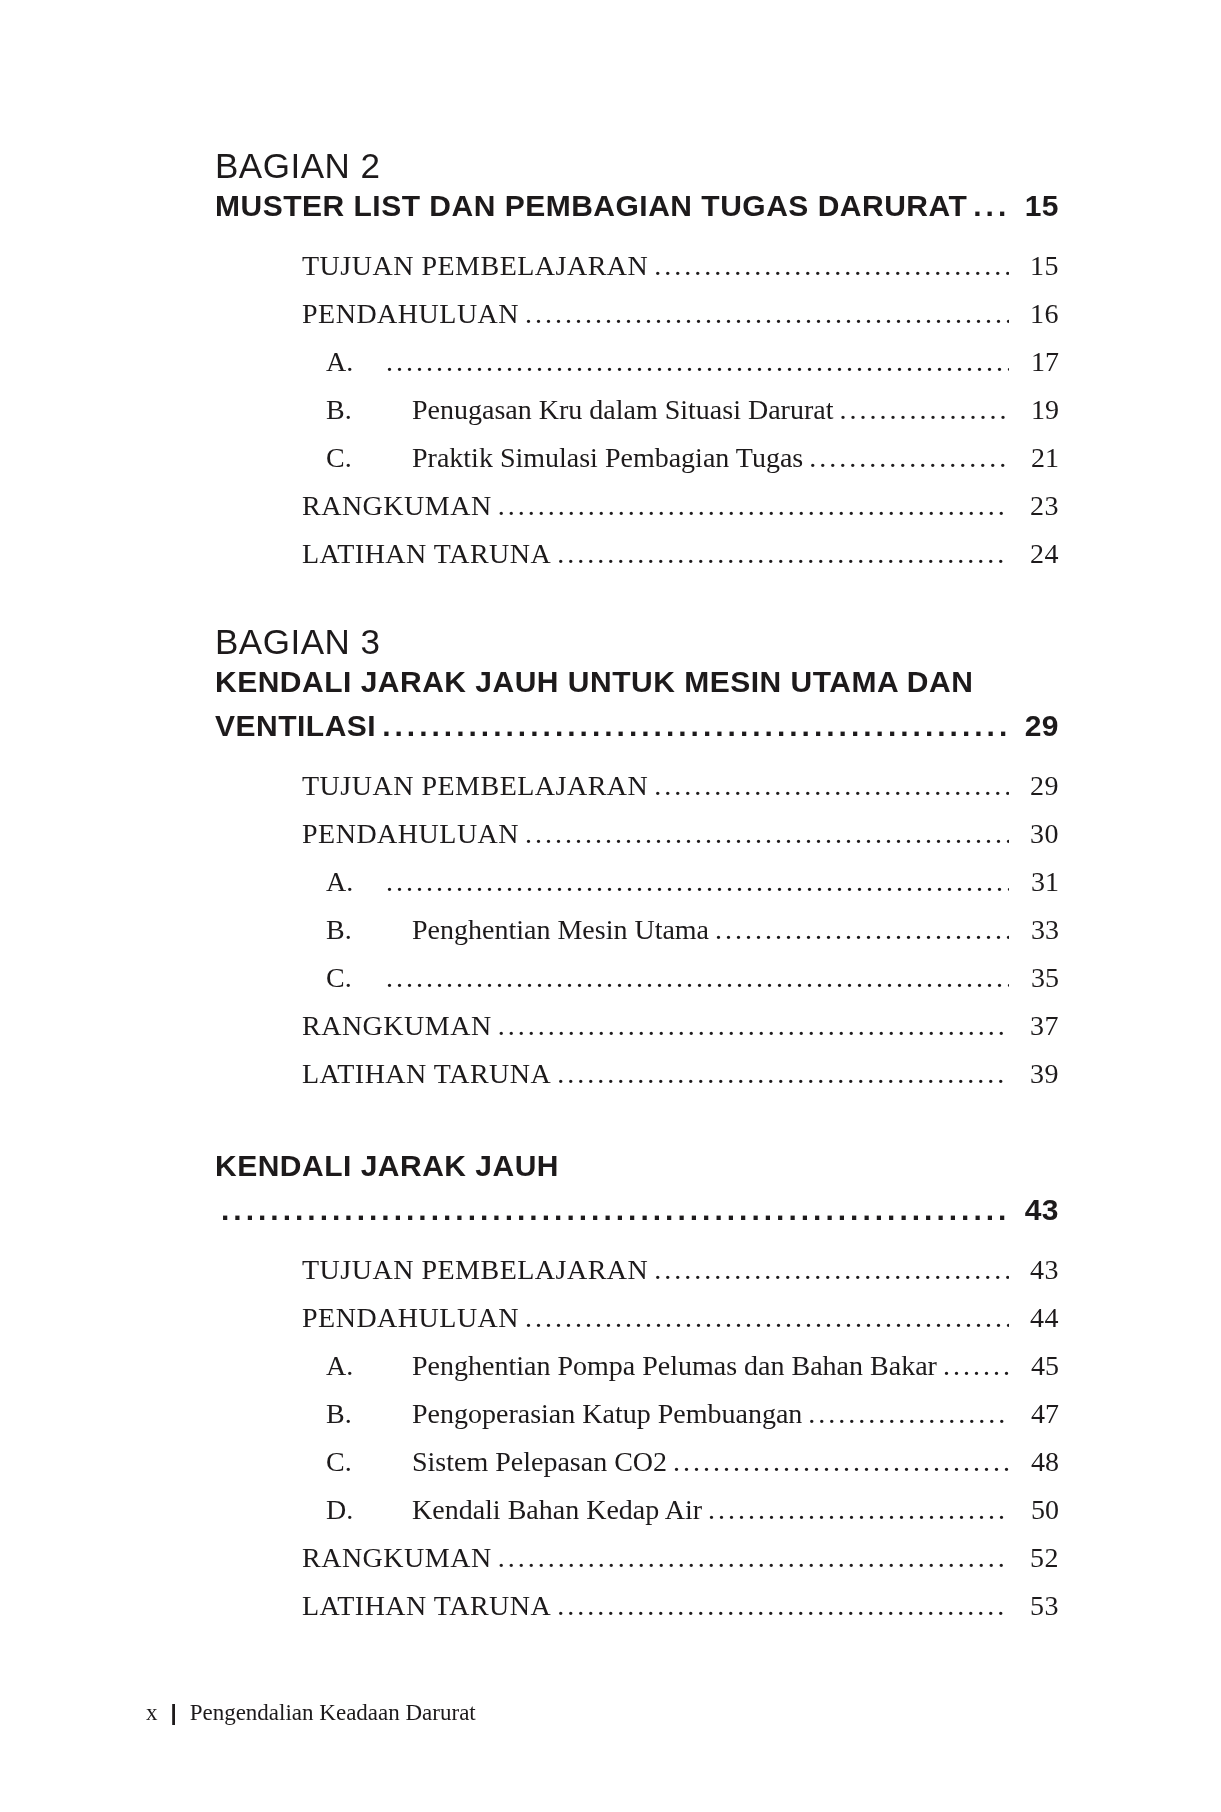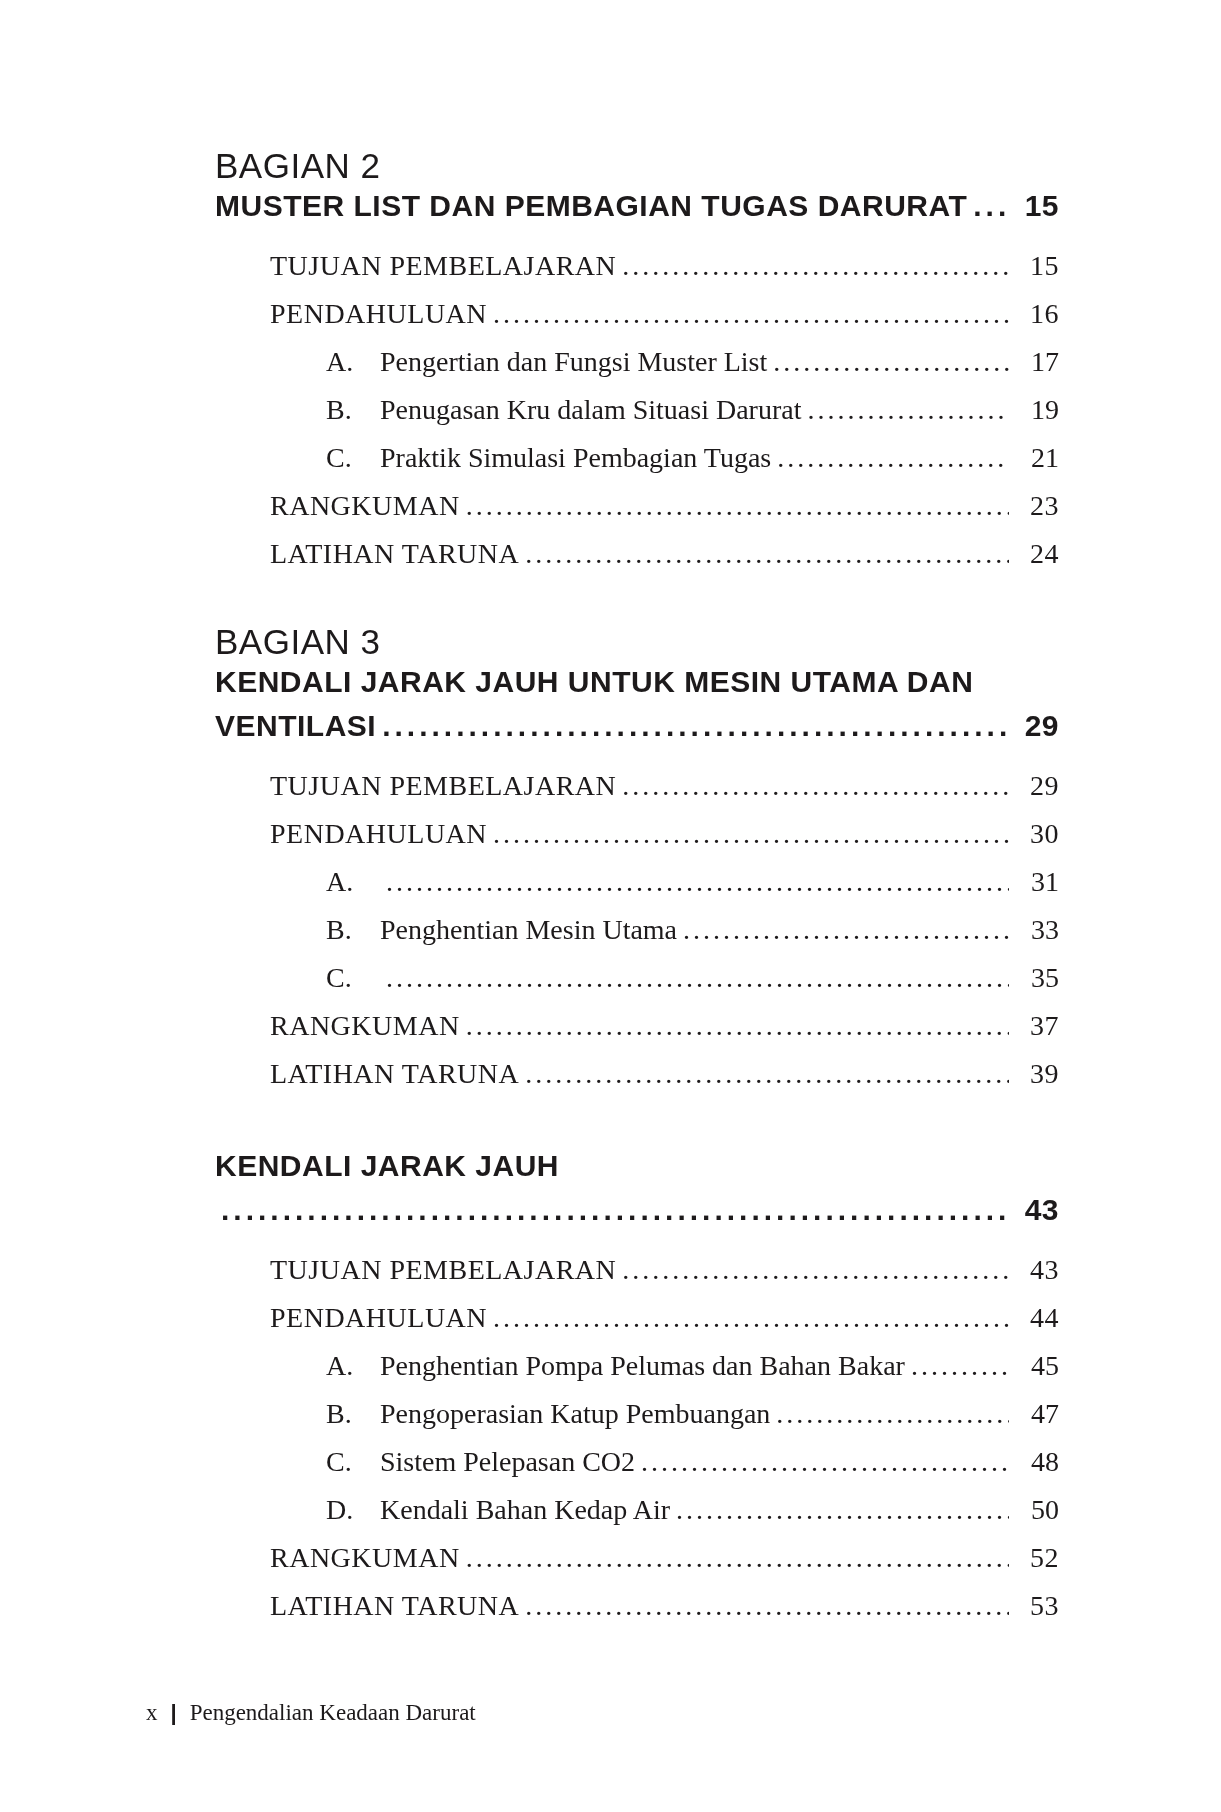--- a/index.html
+++ b/index.html
@@ -37,21 +37,21 @@
   .entry {
     display: flex;
     align-items: baseline;
     font-family: "Liberation Serif", serif;
     font-size: 28px;
     line-height: 48px;
   }
   .entry.level1 { padding-left: 55px; letter-spacing: 0.5px; }
   .entry.lettered { padding-left: 111px; }
   .entry-letter { flex: 0 0 54px; }
-  .entry-label { flex: none; }
+  .entry-label { flex: none; margin-left: 32px; }
   .title-text { flex: none; }
   .leader {
     flex: 1 1 auto;
     overflow: hidden;
     white-space: nowrap;
     margin: 0 4px 0 6px;
   }
   .leader::after {
     content: "..........................................................................................................................................................";
     letter-spacing: 3px;
@@ -97,21 +97,20 @@
         <span class="leader"></span>
         <span class="pagenum">15</span>
       </div>
       <div class="entry level1">
         <span class="entry-label">PENDAHULUAN</span>
         <span class="leader"></span>
         <span class="pagenum">16</span>
       </div>
       <div class="entry lettered">
         <span class="entry-letter">A.</span>
-        <span class="entry-label">Pengertian dan Fungsi Muster List</span>
         <span class="leader"></span>
         <span class="pagenum">17</span>
       </div>
       <div class="entry lettered">
         <span class="entry-letter">B.</span>
         <span class="entry-label">Penugasan Kru dalam Situasi Darurat</span>
         <span class="leader"></span>
         <span class="pagenum">19</span>
       </div>
       <div class="entry lettered">

